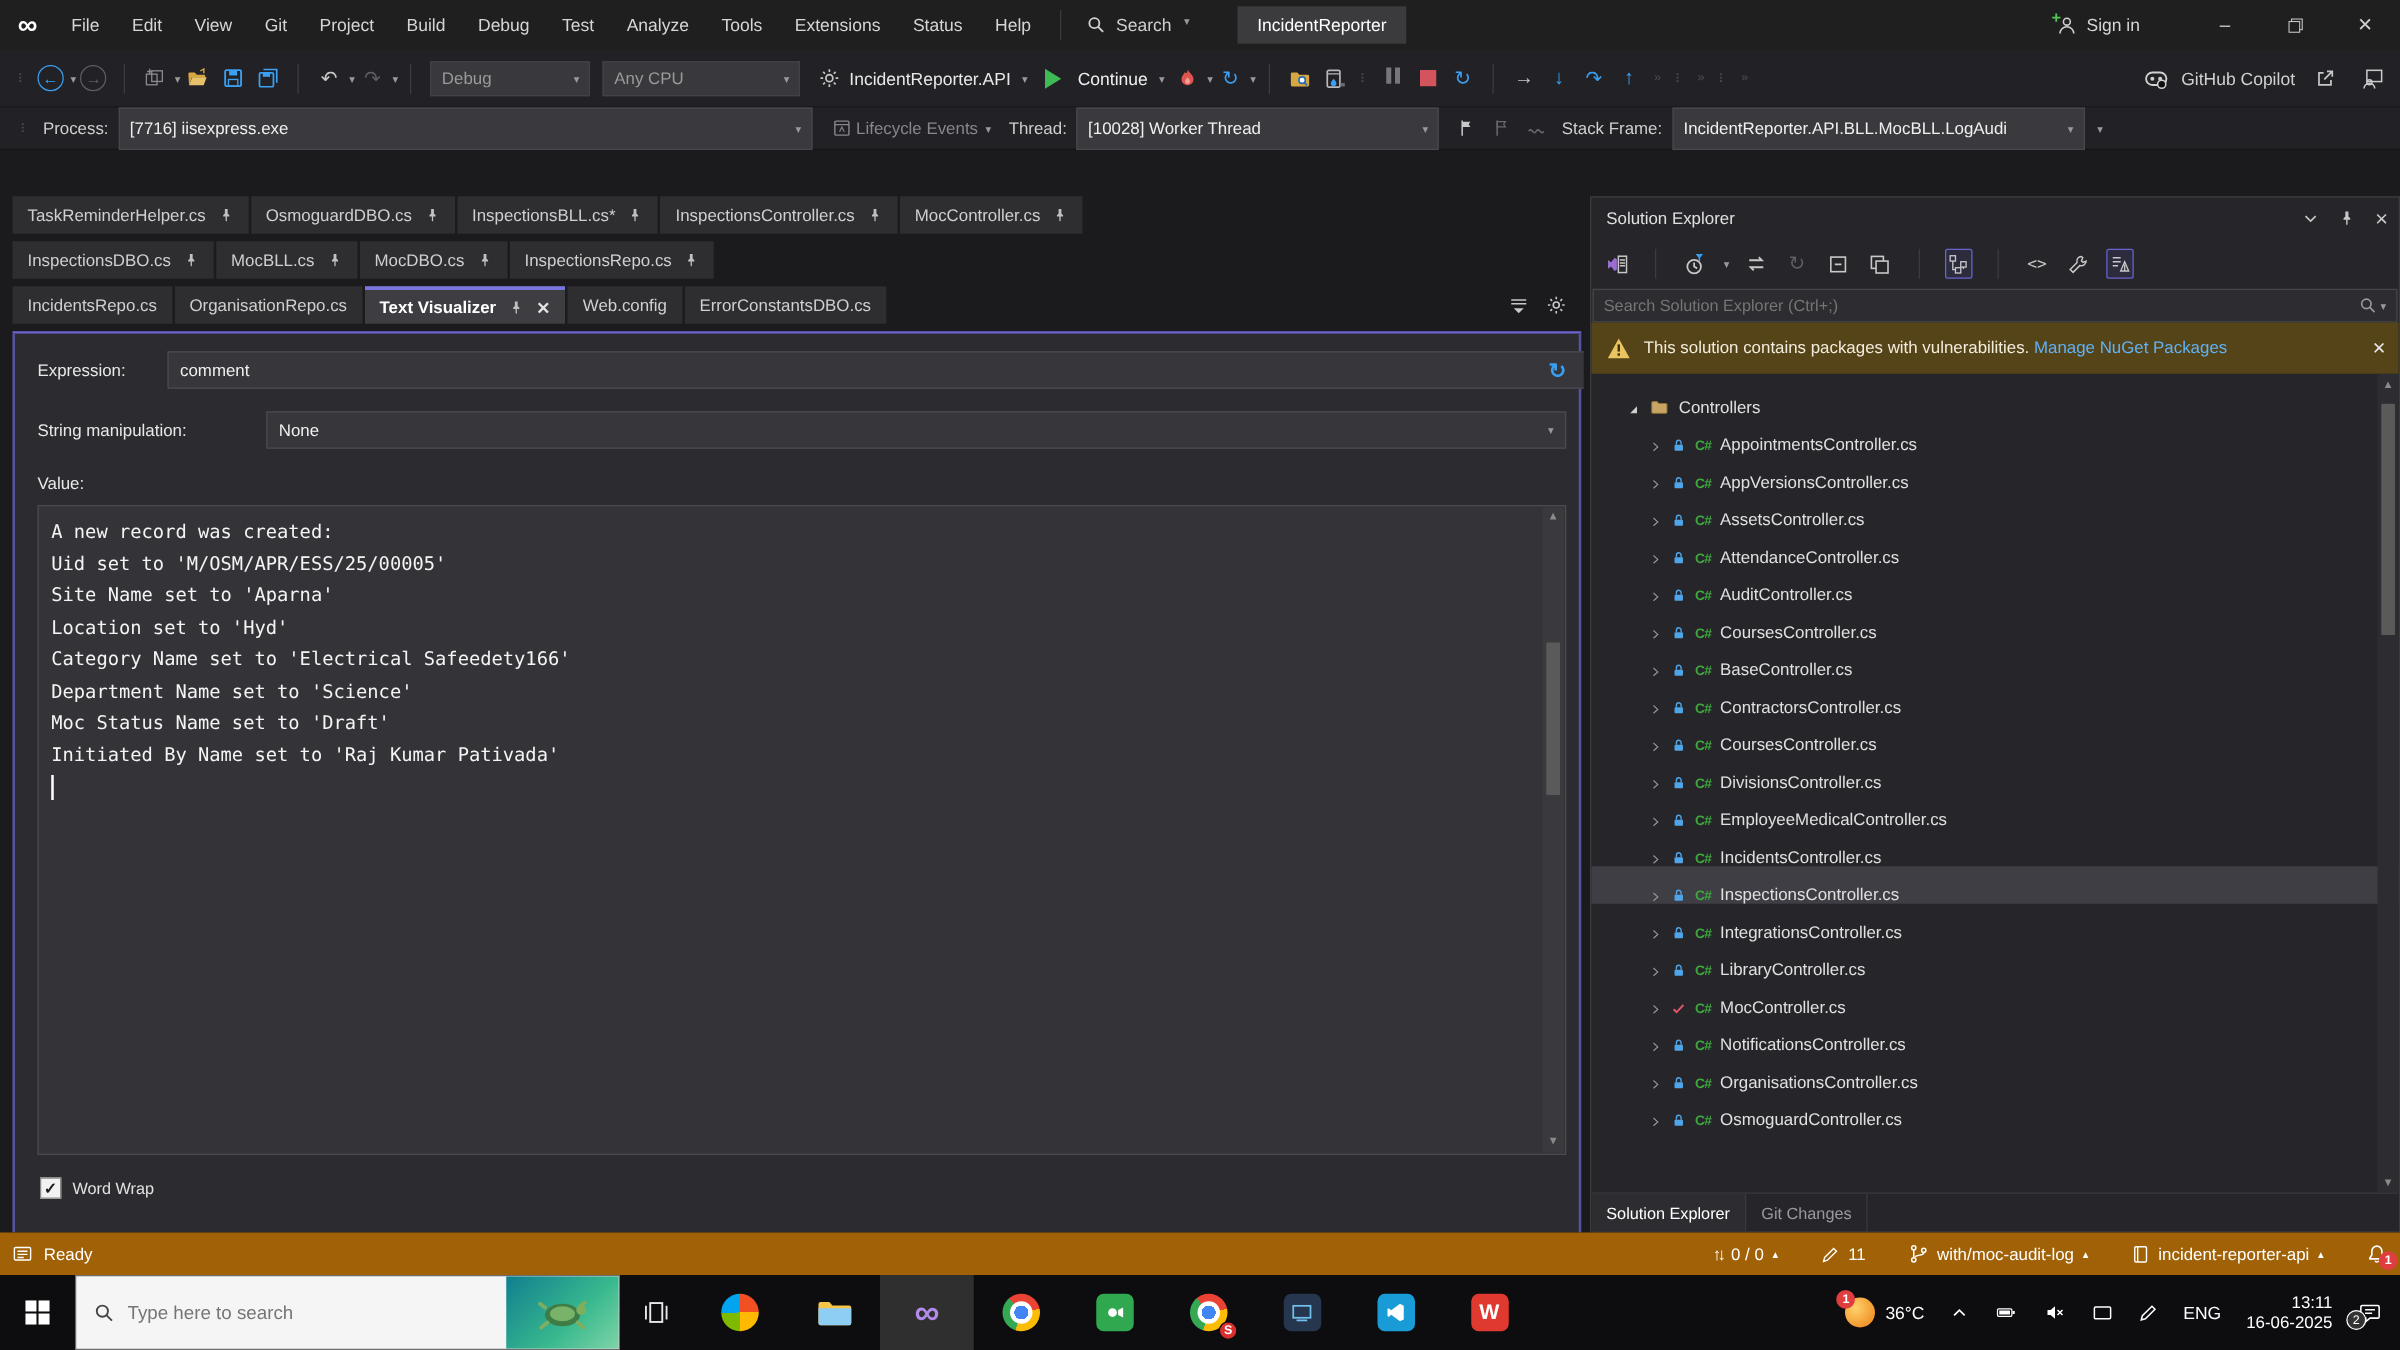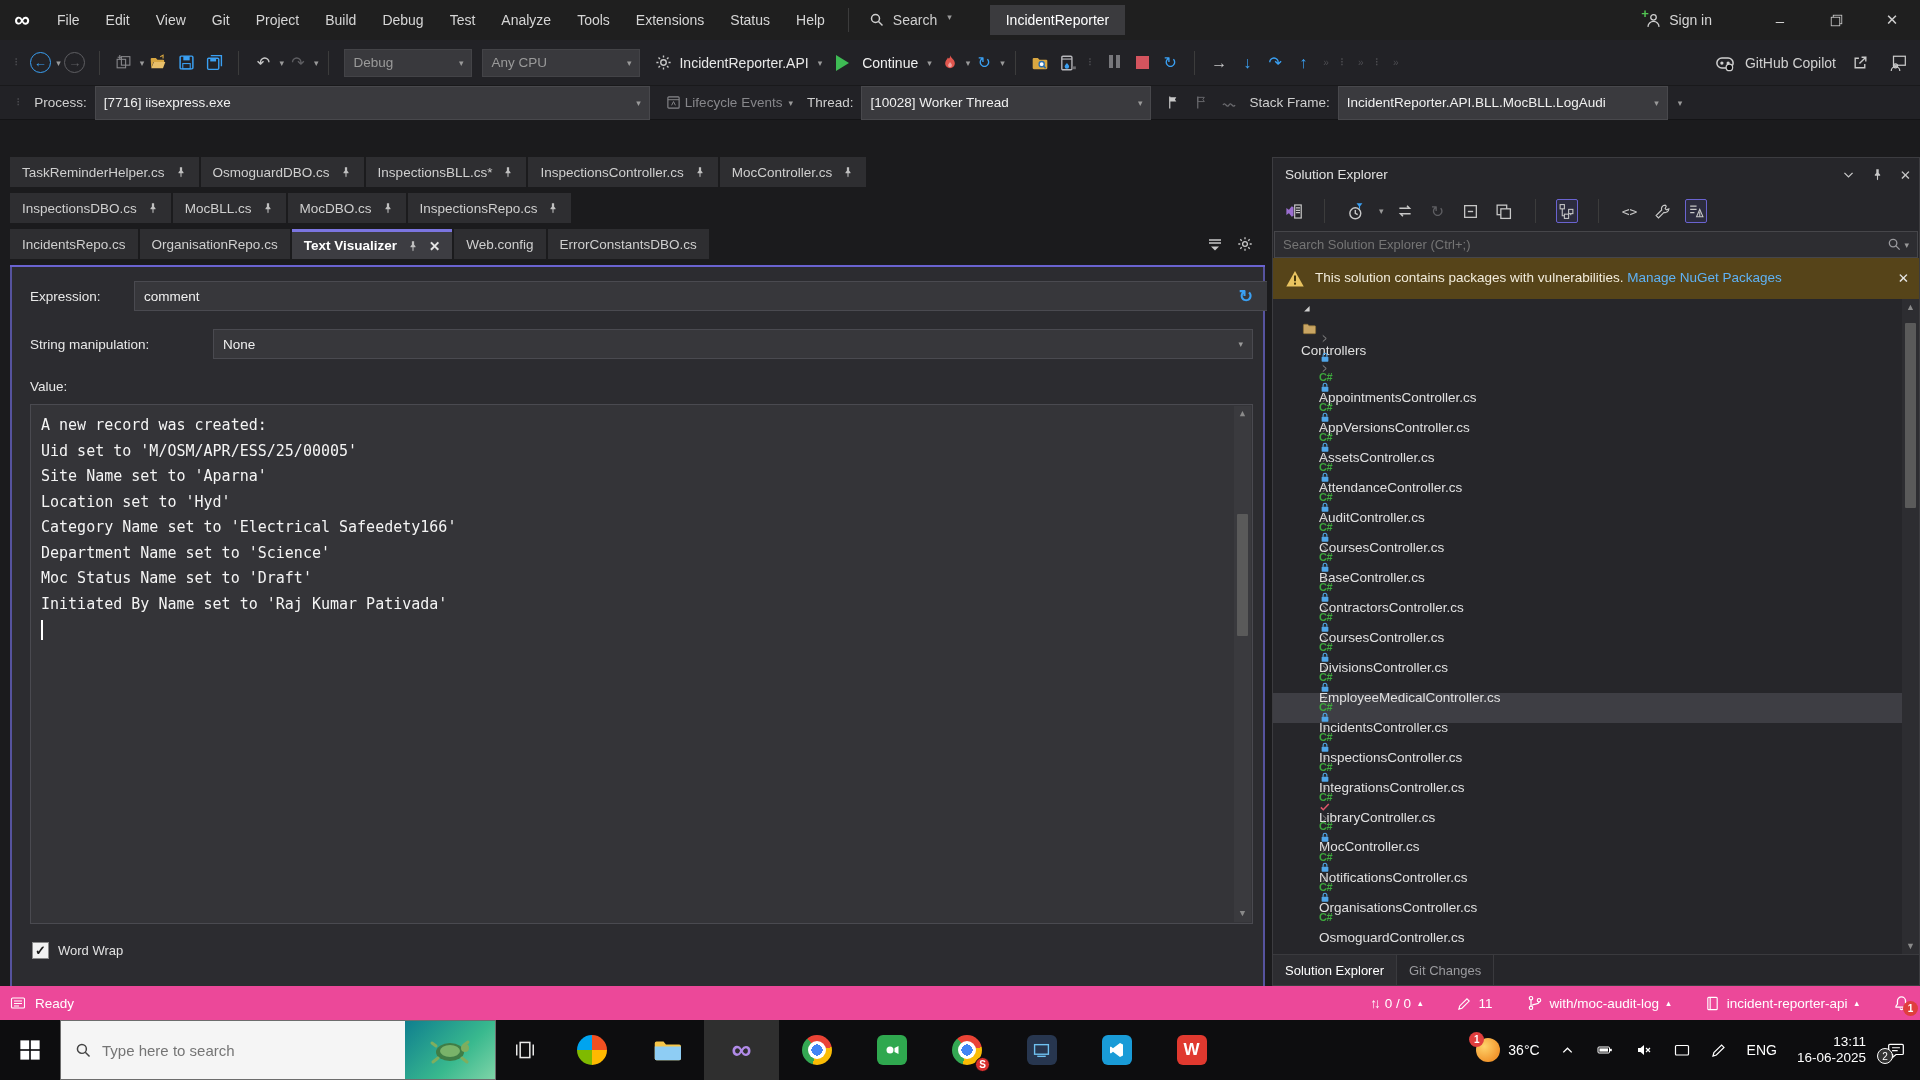--- a/index.html
+++ b/index.html
@@ -97,34 +97,34 @@
   .se-tools .boxed { border:1px solid #6a63d0; background:#2c2c3e; }
   .se-search { height:27px; margin:0 1px; background:#2d2d31; border:1px solid #46464a; display:flex;
     align-items:center; padding:0 8px; flex:0 0 auto; }
   .se-search input { flex:1; background:transparent; border:none; outline:none; color:#9a9a9e;
     font-size:13px; font-family:"Liberation Sans",sans-serif; }
   .banner { background:#564419; display:flex; padding:9px 10px 10px 12px; gap:10px; color:#f2ecdc;
     font-size:13.5px; line-height:21px; flex:0 0 auto; }
   .banner a { color:#5fb2f5; text-decoration:none;margin-top:39px; }
   .banner .bx { margin-left:auto; color:#e8e8e8; flex:0 0 auto; }
   .tree { flex:1 1 auto; position:relative; overflow:hidden; padding-top:4px; }
-  .trow { height:30px; display:flex; align-items:flex-start; gap:7px; padding-left:46px; font-size:13.5px;
-    color:#e0e0e0; white-space:nowrap;flex-direction:column; }
+  .trow { height:30px; display:flex; align-items:flex-end; gap:7px; padding-left:46px; font-size:13.5px;
+    color:#e0e0e0; white-space:nowrap; }
   .trow.folder-row { padding-left:28px; }
   .trow.sel { background:#3e3e44; }
   .cs-ic { color:#3da73d; font-weight:bold; font-size:11px; letter-spacing:-0.5px; }
   .se-scroll { position:absolute; top:0; right:0; bottom:0; width:17px; background:#2d2d31;
     display:flex; flex-direction:column; align-items:center; }
   .se-bottom { height:31px; border-top:1px solid #3a3a3e; display:flex; align-items:center; gap:0;
     font-size:13px; flex:0 0 auto; background:#26262a; }
   .se-btab { padding:0 12px; color:#9a9a9e; height:100%; display:flex; align-items:center; border-right:1px solid #3a3a3e; }
   .se-btab.on { color:#ffffff; background:#2d2d31; }
 
   
-  .statusbar { height:34px; background:#ec4899; display:flex; align-items:center; color:#fff;
+  .statusbar { height:34px; background:#a16207; display:flex; align-items:center; color:#fff;
     font-size:13.5px; padding:0 10px; flex:0 0 auto; }
   .sb-left { display:flex; align-items:center; gap:9px; }
   .sb-right { margin-left:auto; display:flex; align-items:center; gap:34px; }
   .sb-item { display:flex; align-items:center; gap:7px; white-space:nowrap; }
   .sb-item .up { font-size:9px; }
   .badge { background:#e03e3e; color:#fff; border-radius:50%; font-size:10px; min-width:15px; height:15px;
     display:flex; align-items:center; justify-content:center; font-weight:bold; }
   .bell-wrap { position:relative; }
   .bell-wrap .badge { position:absolute; right:-8px; bottom:-4px; }
 

